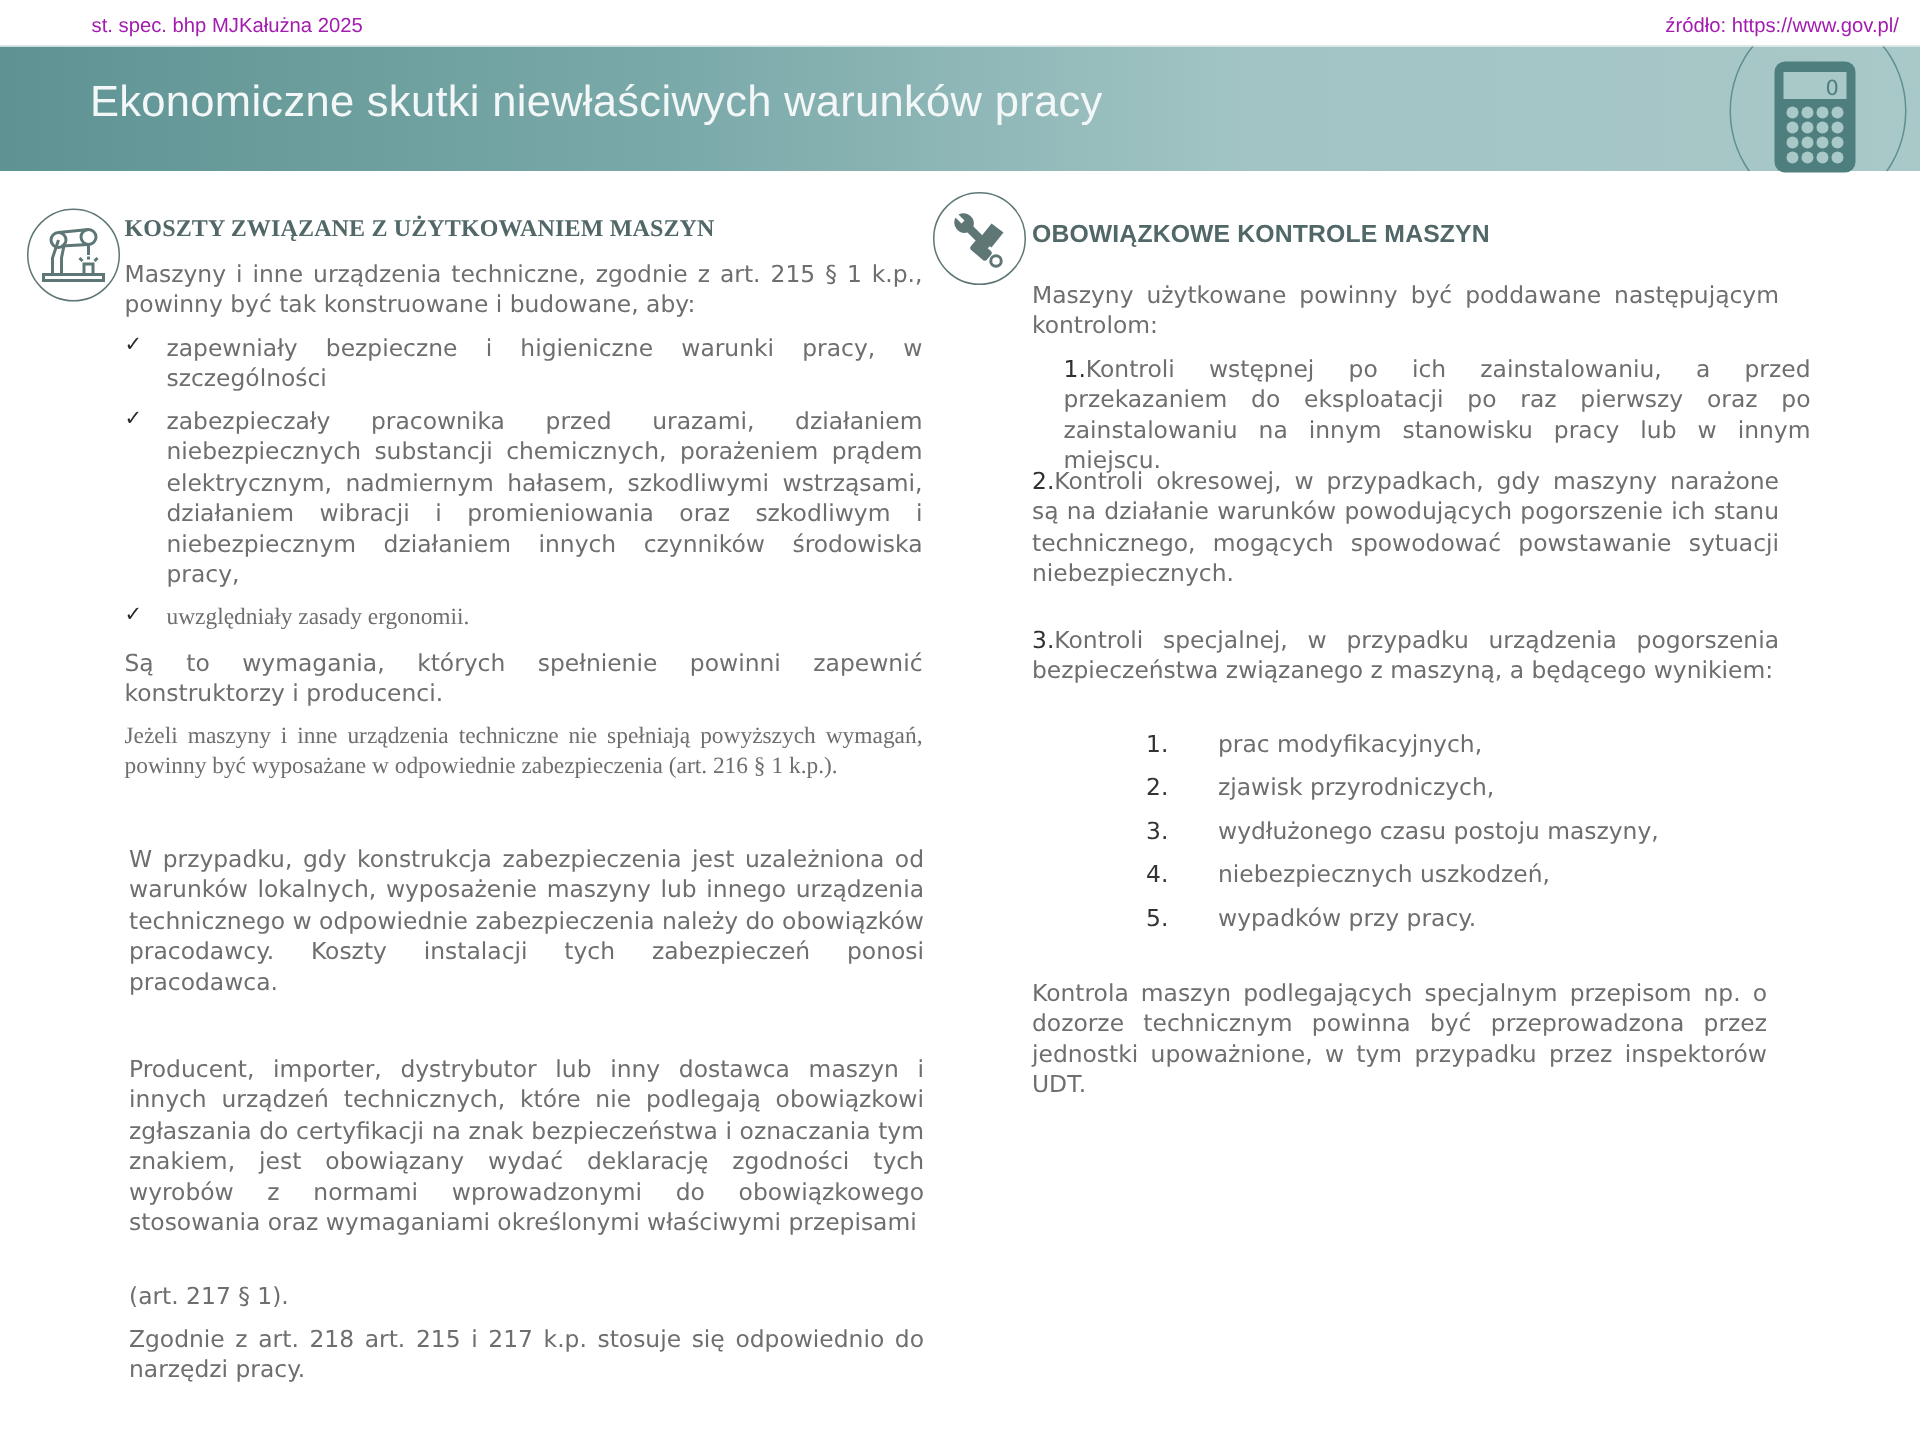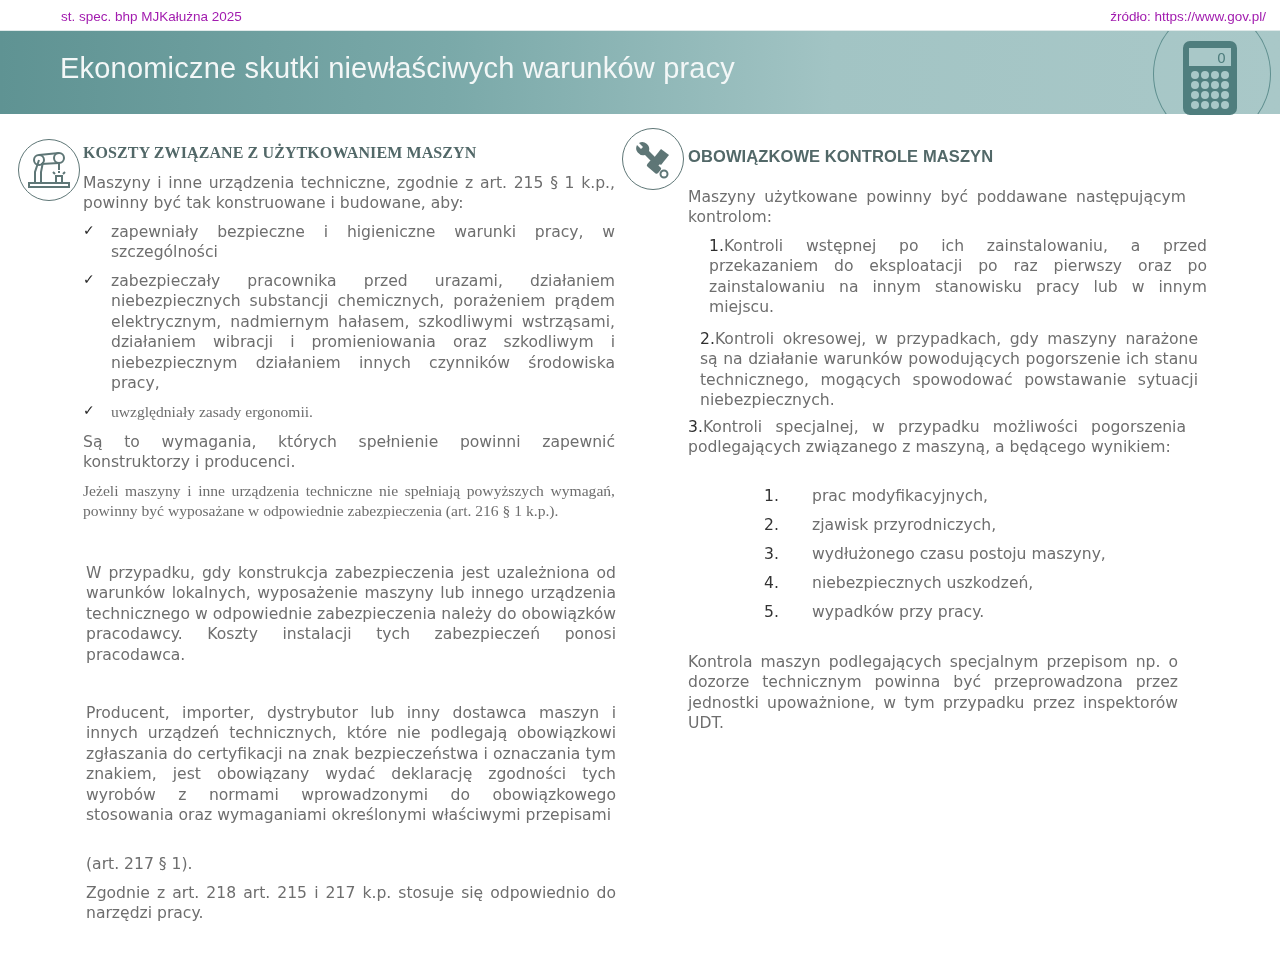--- a/index.html
+++ b/index.html
@@ -134,25 +134,25 @@
     <circle cx="33" cy="37" r="3.5" fill="none" stroke="#5e7676" stroke-width="2"></circle>
   </svg>
 </div>
 <div class="heading" style="left:688px;top:147px;font-family:'Liberation Sans', sans-serif;font-size:16.5px;">OBOWIĄZKOWE KONTROLE MASZYN</div>
 
 <div class="txt" style="left:688px;top:187px;width:498px;">Maszyny użytkowane powinny być poddawane następującym kontrolom:</div>
 
 <div class="txt" style="left:709px;top:236px;width:498px;">
   <span class="num">1.</span><span>Kontroli wstępnej po ich zainstalowaniu, a przed przekazaniem do eksploatacji po raz pierwszy oraz po zainstalowaniu na innym stanowisku pracy lub w innym miejscu.</span>
 </div>
-<div class="txt" style="left:688px;top:329px;width:498px;margin-left:12px;">
+<div class="txt" style="left:688px;top:311px;width:498px;">
   <span class="num">2.</span><span>Kontroli okresowej, w przypadkach, gdy maszyny narażone są na działanie warunków powodujących pogorszenie ich stanu technicznego, mogących spowodować powstawanie sytuacji niebezpiecznych.</span>
 </div>
 <div class="txt" style="left:688px;top:417px;width:498px;">
-  <span class="num">3.</span><span>Kontroli specjalnej, w przypadku możliwości pogorszenia podlegających związanego z maszyną, a będącego wynikiem:</span>
+  <span class="num">3.</span><span>Kontroli specjalnej, w przypadku urządzenia pogorszenia bezpieczeństwa związanego z maszyną, a będącego wynikiem:</span>
 </div>
 
 <div class="sub-item" style="top:487px;">
   <span class="sub-num">1.</span>
   <span class="sub-text">prac modyfikacyjnych,</span>
 </div>
 <div class="sub-item" style="top:516px;">
   <span class="sub-num">2.</span>
   <span class="sub-text">zjawisk przyrodniczych,</span>
 </div>

